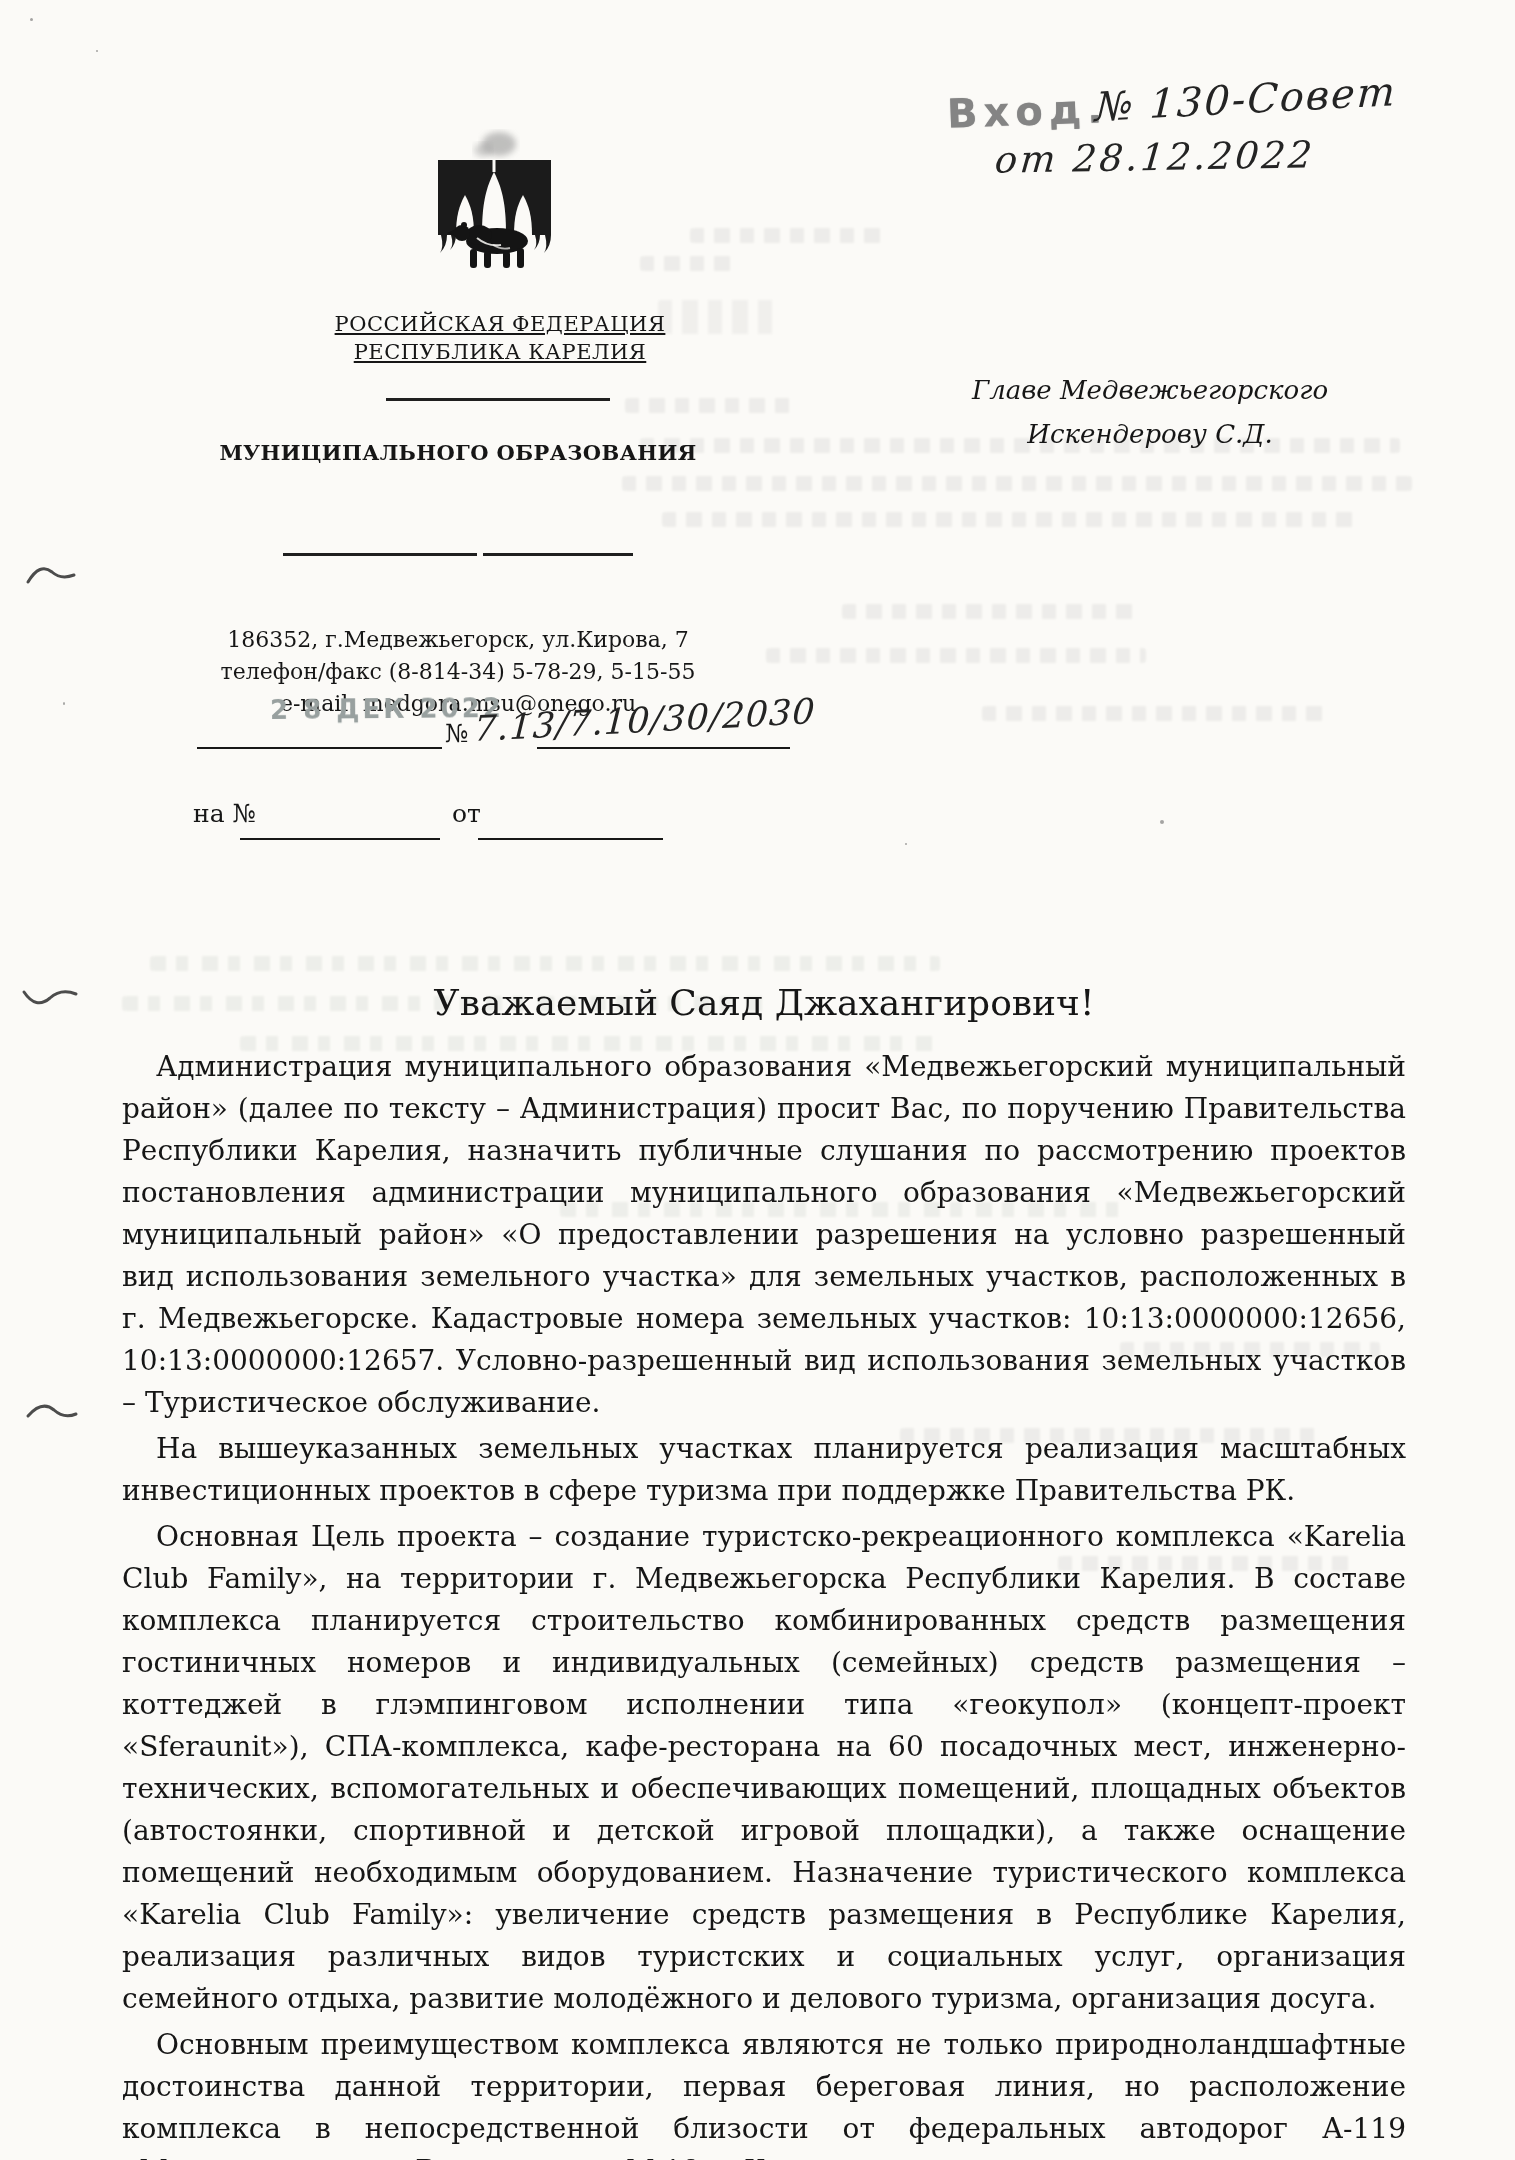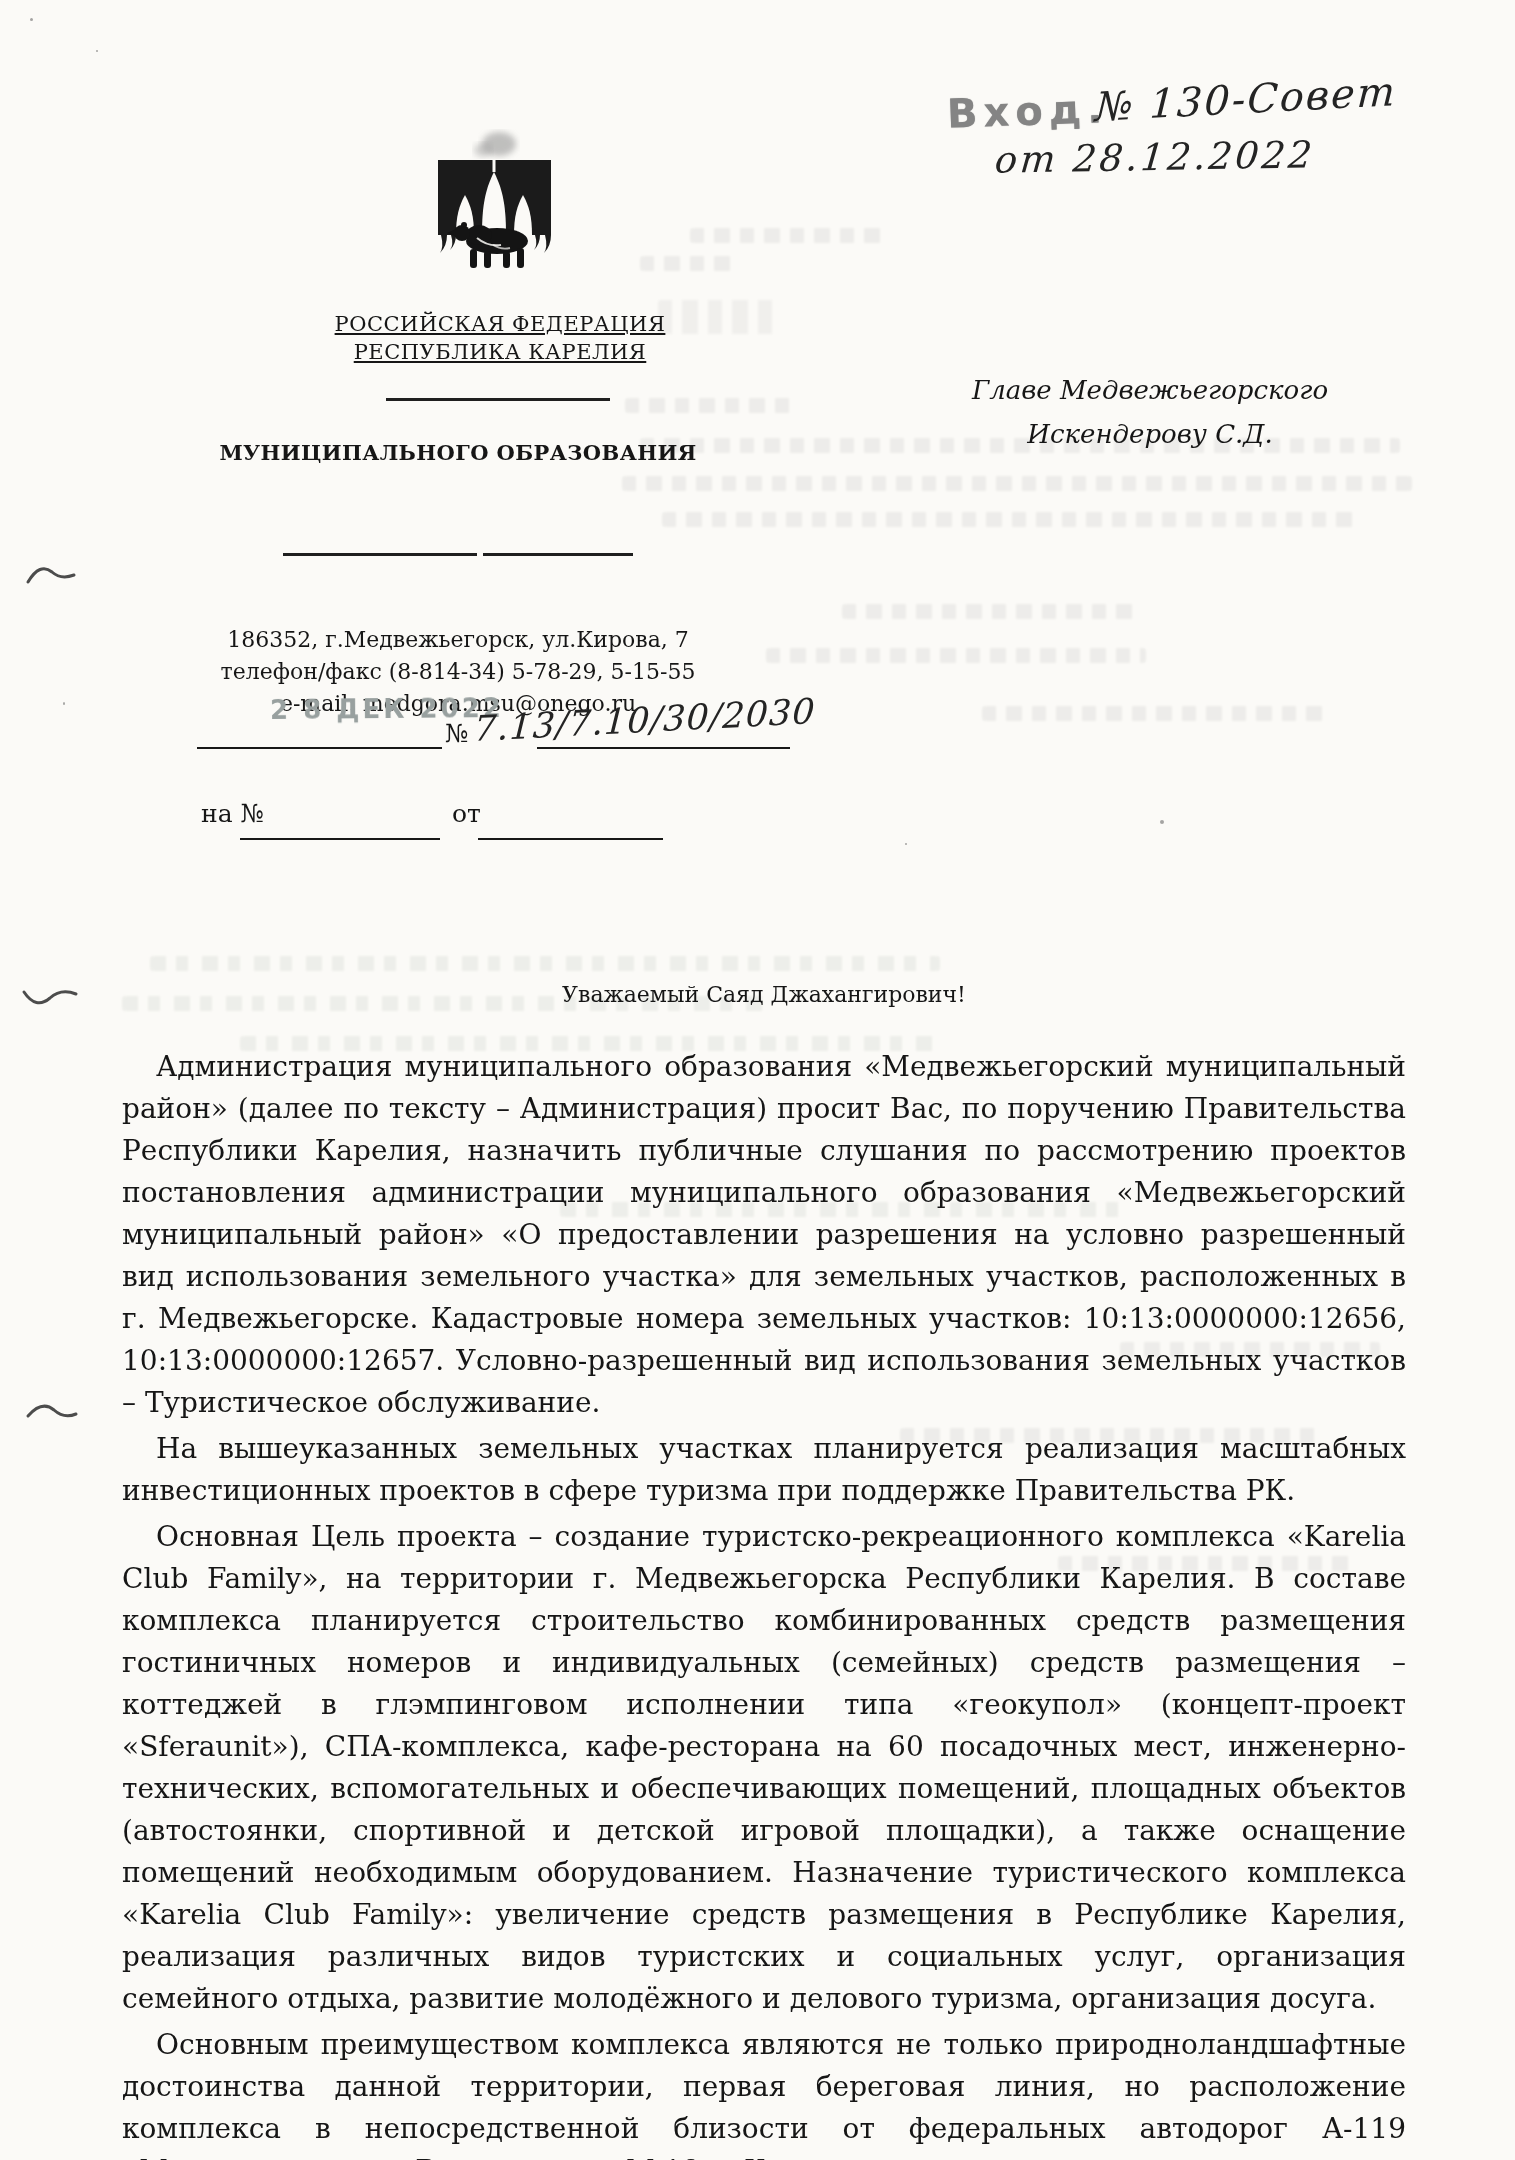--- a/index.html
+++ b/index.html
@@ -36,21 +36,21 @@
     font-family:"DejaVu Sans","Liberation Sans",sans-serif;
     font-size:26px;font-weight:bold;color:#98a09f;letter-spacing:3px;
     filter:blur(.3px);transform:rotate(-.5deg);
   }
   .uline{background:#181818;height:2px;}
   .reglabel{font-size:25px;}
   .hand-regno{font-size:35px;transform:rotate(-3deg) skewX(-6deg);letter-spacing:1px;white-space:nowrap;}
 
   
   .addressee{font-size:26px;line-height:44px;font-style:italic;}
-  .salutation{font-size:22px;}
+  .salutation{font-size:36px;}
   .body{font-size:28px;line-height:42px;text-align:justify;}
   .body p{margin:4px;text-indent:34px;}
 
   
   .bt{ 
     position:absolute;height:15px;border-radius:3px;
     background:repeating-linear-gradient(90deg,#6f816f 0 16px,transparent 16px 26px,#6f816f 26px 38px,transparent 38px 52px);
     opacity:.09;filter:blur(1.3px);pointer-events:none;
   }
   .bt.gray{background:repeating-linear-gradient(90deg,#6d6d6d 0 14px,transparent 14px 24px,#6d6d6d 24px 40px,transparent 40px 50px);}
@@ -159,21 +159,21 @@
     <div>Главе Медвежьегорского</div>
     <div>Искендерову С.Д.</div>
   </div>
 
   <div class="abs datestamp" style="left:270px;top:694px;">2 8 ДЕК 2022</div>
   <div class="abs uline" style="left:197px;top:747px;width:245px;"></div>
   <div class="abs reglabel" style="left:445px;top:719px;">№</div>
   <div class="abs hand hand-regno" style="left:474px;top:700px;">7.13/7.10/30/2030</div>
   <div class="abs uline" style="left:537px;top:747px;width:253px;"></div>
 
-  <div class="abs reglabel" style="left:193px;top:799px;margin-left:8px;">на №</div>
+  <div class="abs reglabel" style="left:193px;top:799px;">на №</div>
   <div class="abs uline" style="left:240px;top:838px;width:200px;"></div>
   <div class="abs reglabel" style="left:452px;top:799px;">от</div>
   <div class="abs uline" style="left:478px;top:838px;width:185px;"></div>
 
   <div class="abs salutation center" style="left:118px;top:982px;width:1292px;">Уважаемый Саяд Джахангирович!</div>
 
   <div class="abs body" style="left:118px;top:1042px;width:1292px;">
     <p>Администрация муниципального образования «Медвежьегорский муниципальный район» (далее по тексту – Администрация) просит Вас, по поручению Правительства Республики Карелия, назначить публичные слушания по рассмотрению проектов постановления администрации муниципального образования «Медвежьегорский муниципальный район» «О предоставлении разрешения на условно разрешенный вид использования земельного участка» для земельных участков, расположенных в г. Медвежьегорске. Кадастровые номера земельных участков: 10:13:0000000:12656, 10:13:0000000:12657. Условно-разрешенный вид использования земельных участков – Туристическое обслуживание.</p>
     <p>На вышеуказанных земельных участках планируется реализация масштабных инвестиционных проектов в сфере туризма при поддержке Правительства РК.</p>
     <p>Основная Цель проекта – создание туристско-рекреационного комплекса «Karelia Club Family», на территории г. Медвежьегорска Республики Карелия. В составе комплекса планируется строительство комбинированных средств размещения гостиничных номеров и индивидуальных (семейных) средств размещения – коттеджей в глэмпинговом исполнении типа «геокупол» (концепт-проект «Sferaunit»), СПА-комплекса, кафе-ресторана на 60 посадочных мест, инженерно-технических, вспомогательных и обеспечивающих помещений, площадных объектов (автостоянки, спортивной и детской игровой площадки), а также оснащение помещений необходимым оборудованием. Назначение туристического комплекса «Karelia Club Family»: увеличение средств размещения в Республике Карелия, реализация различных видов туристских и социальных услуг, организация семейного отдыха, развитие молодёжного и делового туризма, организация досуга.</p>

